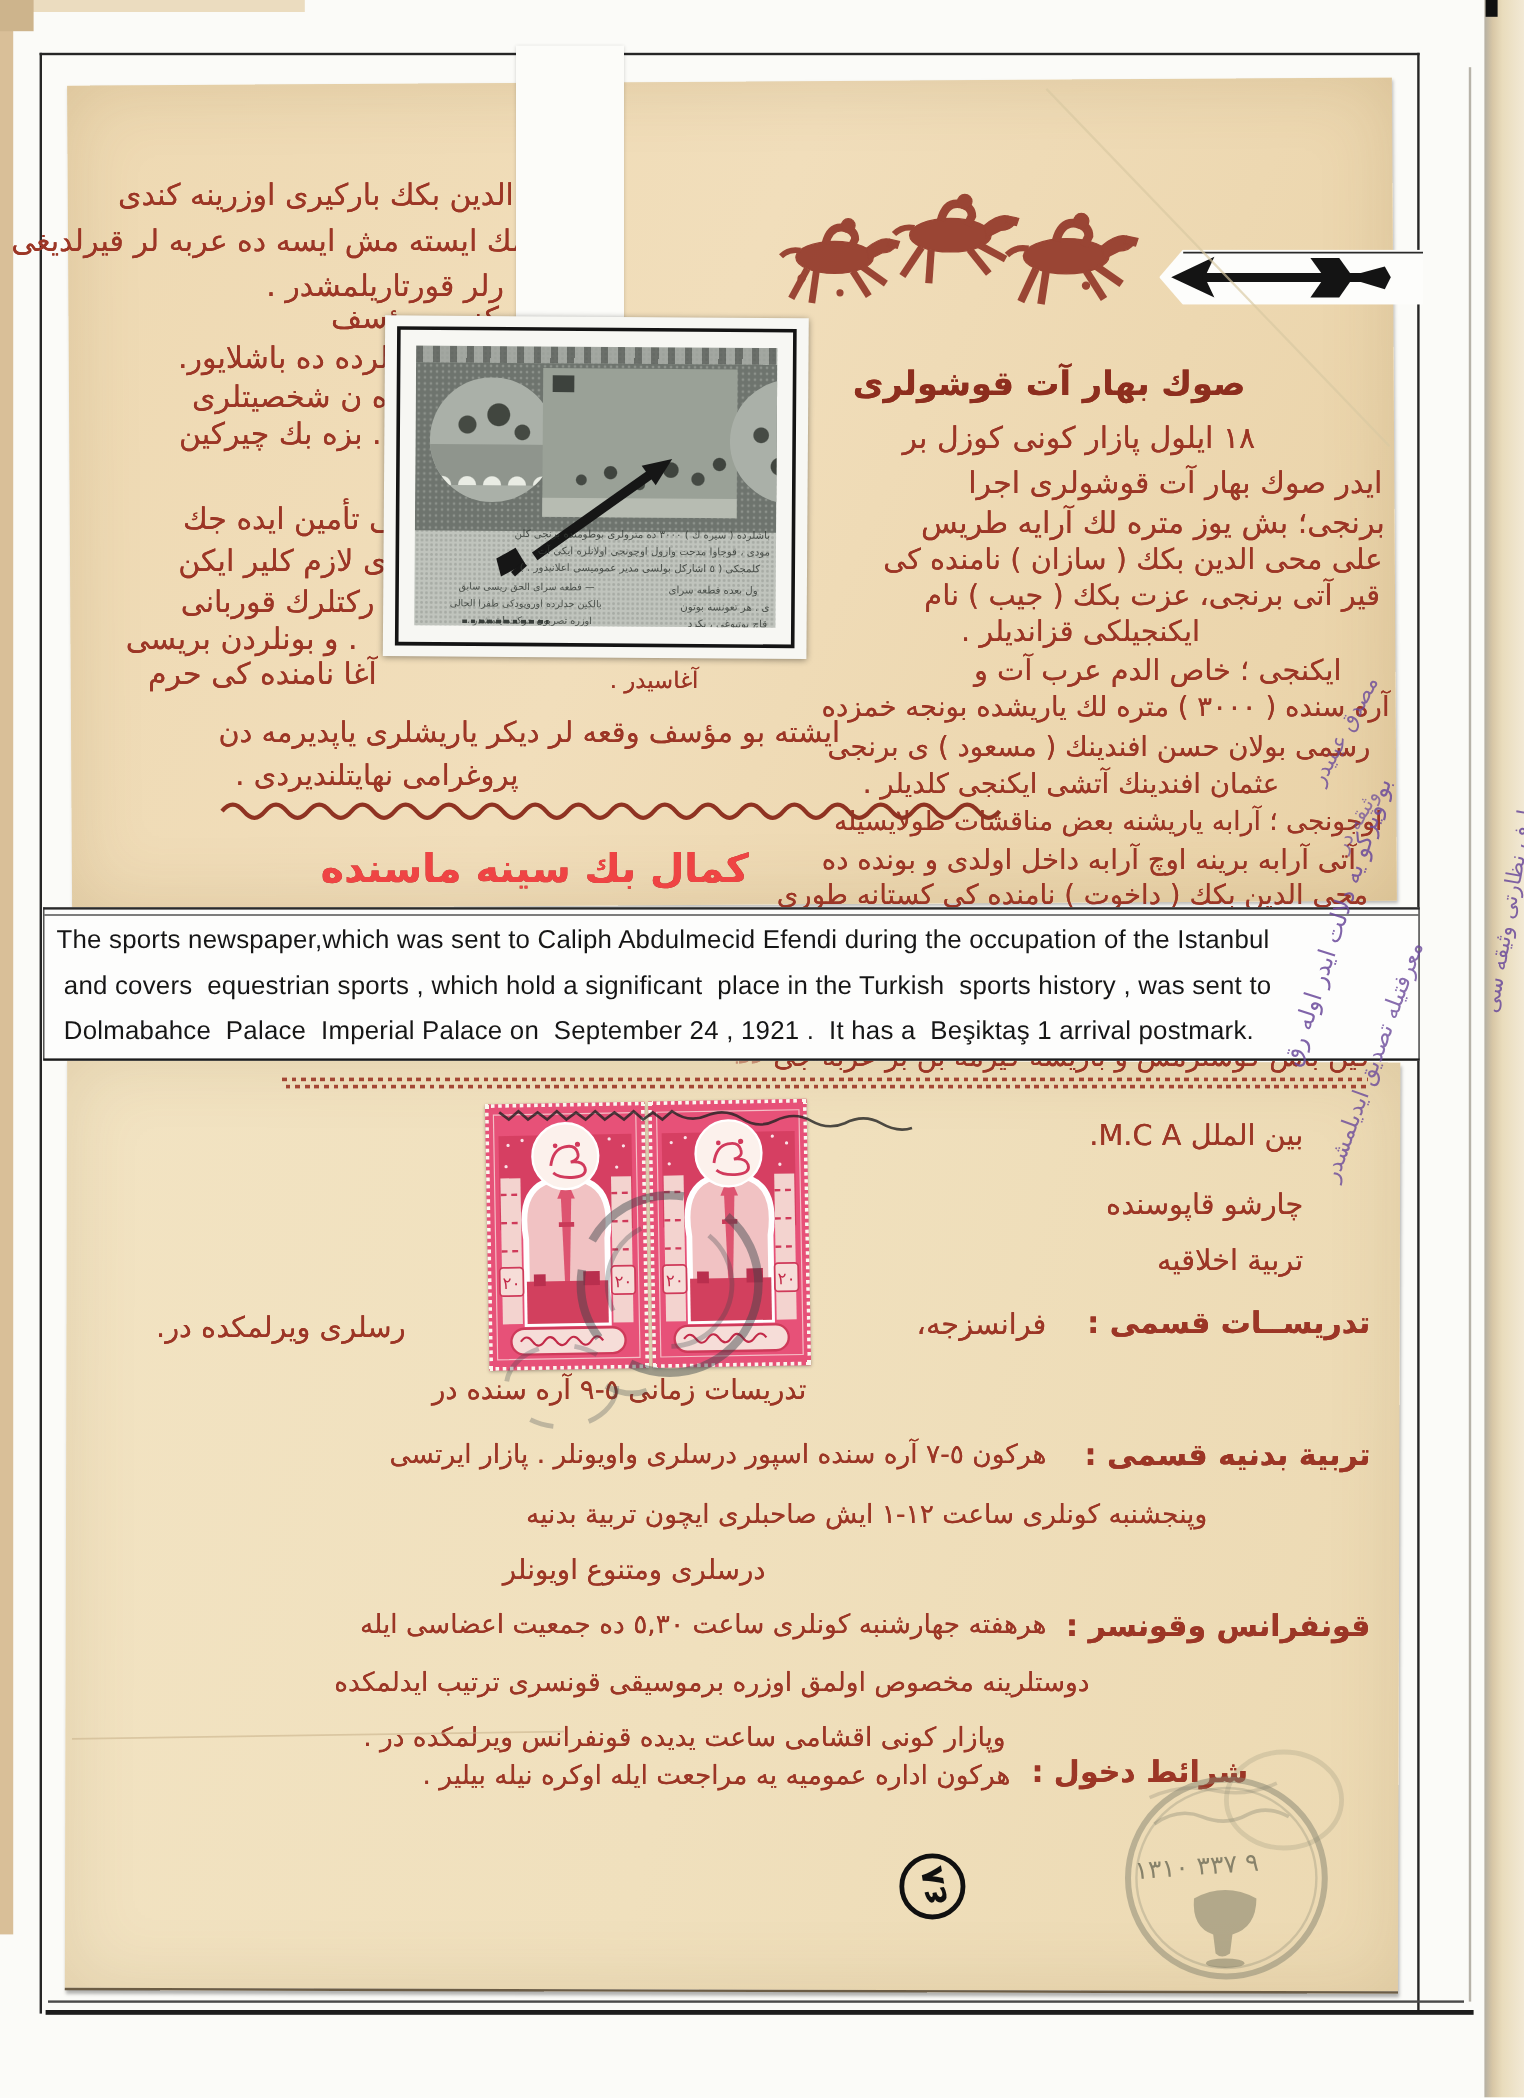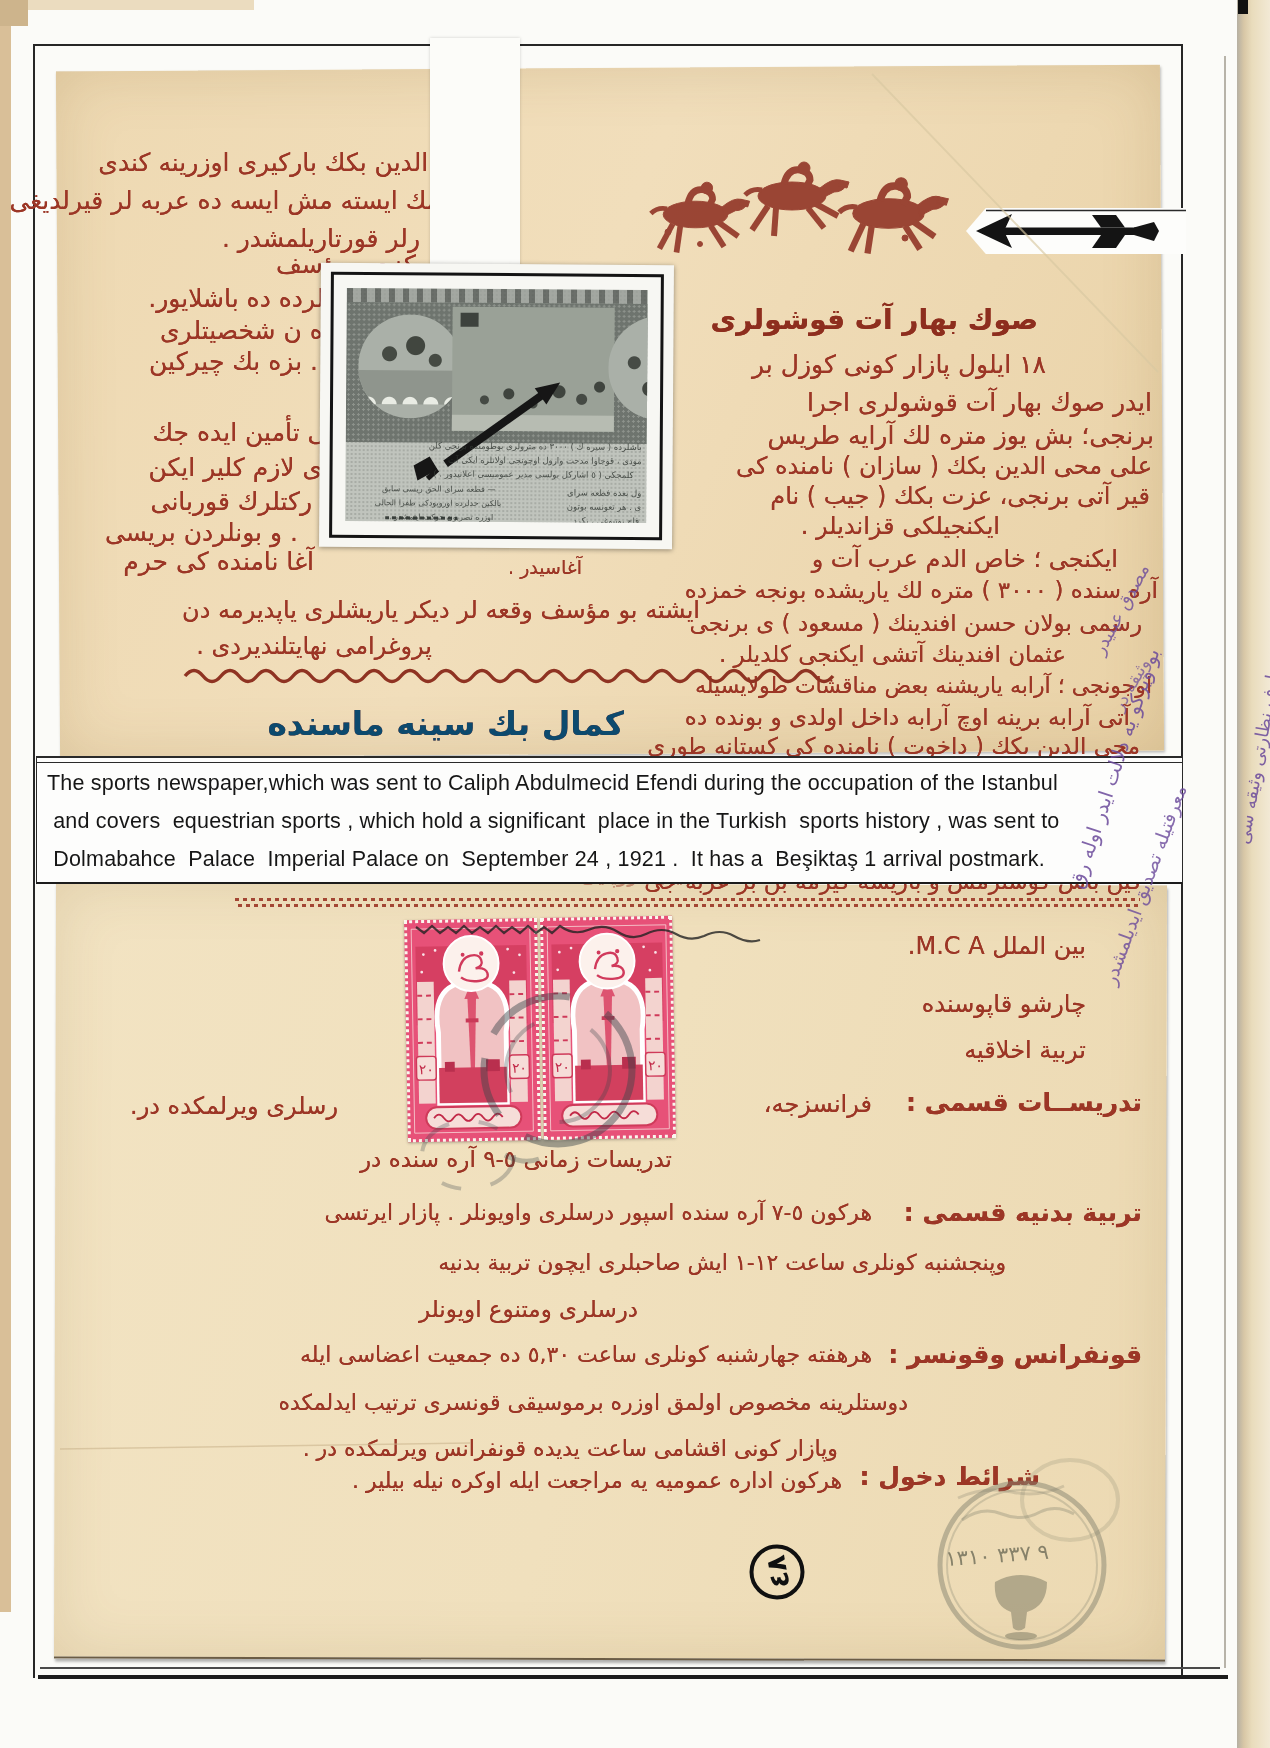--- a/index.html
+++ b/index.html
@@ -135,21 +135,21 @@
       <div class="ot" style="top: 452px; right: 118px; font-size: 24px;">على محى الدين بكك ( سازان ) نامنده كى</div>
       <div class="ot" style="top: 482px; right: 120px; font-size: 24px;">قير آتى برنجى، عزت بكك ( جيب ) نام</div>
       <div class="ot" style="top: 512px; right: 270px; font-size: 24px;">ايكنجيلكى قزانديلر .</div>
       <div class="ot" style="top: 545px; right: 152px; font-size: 24px;">ايكنجى ؛ خاص الدم عرب آت و</div>
       <div class="ot" style="top: 577px; right: 112px; font-size: 23px;">آره سنده ( ٣٠٠٠ ) متره لك ياريشده بونجه خمزده</div>
       <div class="ot" style="top: 610px; right: 128px; font-size: 23px;">رسمى بولان حسن افندينك ( مسعود ) ى برنجى</div>
       <div class="ot" style="top: 641px; right: 204px; font-size: 23px;">عثمان افندينك آتشى ايكنجى كلديلر .</div>
       <div class="ot" style="top: 673px; right: 118px; font-size: 22px;">اوجونجى ؛ آرابه ياريشنه بعض مناقشات طولايسيله</div>
       <div class="ot" style="top: 704px; right: 140px; font-size: 23px;">آتى آرابه برينه اوچ آرابه داخل اولدى و بونده ده</div>
       <div class="ot" style="top: 733px; right: 130px; font-size: 23px;">محى الدين بكك ( داخوت ) نامنده كى كستانه طورى</div>
-      <div class="ot" style="top: 704px; right: 646px; font-size: 33px; color: #0c4a6e; font-weight: bold;">كمال بك سينه ماسنده</div>
+      <div class="ot" style="top: 704px; right: 646px; font-size: 33px; color: #ef4444; font-weight: bold;">كمال بك سينه ماسنده</div>
       <div class="ot" style="top: 868px; right: 128px; font-size: 23px;">كين باش كوسترمش و باريشه كيرمه بن بر عربه جى</div>
       <div class="ot" style="top: 862px; right: 570px; font-size: 22px; opacity: 0.45;">كتيبى اروپايى</div>
       <div class="ot" style="top: 932px; right: 184px; font-size: 24px;">بين الملل M.C A.</div>
       <div class="ot" style="top: 990px; right: 184px; font-size: 24px;">چارشو قاپوسنده</div>
       <div class="ot" style="top: 1036px; right: 184px; font-size: 24px;">تربية اخلاقيه</div>
       <div class="ot" style="top: 948px; right: 832px; font-size: 26px; opacity: 0.45;">ى</div>
       <div class="ot" style="top: 1088px; right: 128px; font-size: 25px; font-weight: bold;">تدريســات قسمى :</div>
       <div class="ot" style="top: 1090px; right: 398px; font-size: 24px;">فرانسزجه،</div>
       <div class="ot" style="top: 1092px; right: 932px; font-size: 24px; margin-left: 44px;">رسلرى ويرلمكده در.</div>
       <div class="ot" style="top: 1146px; right: 598px; font-size: 23px;">تدريسات زمانى ٥-٩ آره سنده در</div>
@@ -197,21 +197,21 @@
       <div id="inset-dashes"></div>
       <svg width="301" height="233" style="position:absolute;left:0;top:0;">
         <line x1="100" y1="175" x2="200" y2="103" stroke="#161616" stroke-width="8"></line>
         <polygon points="214,93 200.4,115.1 188.6,98.9" fill="#161616"></polygon>
         <polygon points="92,181 72,192 68,177 84,168" fill="#161616"></polygon>
         <line x1="92" y1="181" x2="82" y2="190" stroke="#161616" stroke-width="5"></line>
       </svg>
     <div class="inset-row" style="top: 152px; right: 5px; font-size: 8.5px;">باشلرده ( سيره ك ) ٣٠٠٠ ده مترولرى بوطومنده برنجى كلن</div>
         <div class="inset-row" style="top: 166px; right: 5px; font-size: 8.5px;">مودى ، قوجاوا مدحت وارول اوچونجى اولانلره ايكى آت</div>
         <div class="inset-row" style="top: 180px; right: 13px; font-size: 8.5px;">كلمجكى ( ٥ اشاركل بولسى مدير عموميسى اعلانيدور . )</div>
-        <div class="inset-row" style="top: 198px; right: 5px; font-size: 8.5px;">ول بعده فطعه سراى</div>
+        <div class="inset-row" style="top: 198px; right: 15px; font-size: 8.5px;">ول بعده فطعه سراى</div>
         <div class="inset-row" style="top: 212px; right: 5px; font-size: 8.5px;">ى . هر تعونسه بوتون</div>
         <div class="inset-row" style="top: 226px; right: 7px; font-size: 8.5px;">قاچ بوتيوغى ، بكرد</div>
         <div class="inset-row" style="top: 196px; right: 151px; font-size: 8px;">— فطعه سراى الحق ريسى سابق</div>
         <div class="inset-row" style="top: 210px; right: 145px; font-size: 8px;">بالكين حدلرده اوروپودكى طفرا الحالى</div>
         <div class="inset-row" style="top: 224px; right: 153px; font-size: 8px;">اوزره تصربون حركت ايتمشدر .</div>
       </div>
   </div>
 
   <div id="caption-box">
     <div class="hairline" style="top:3.5px;"></div>

